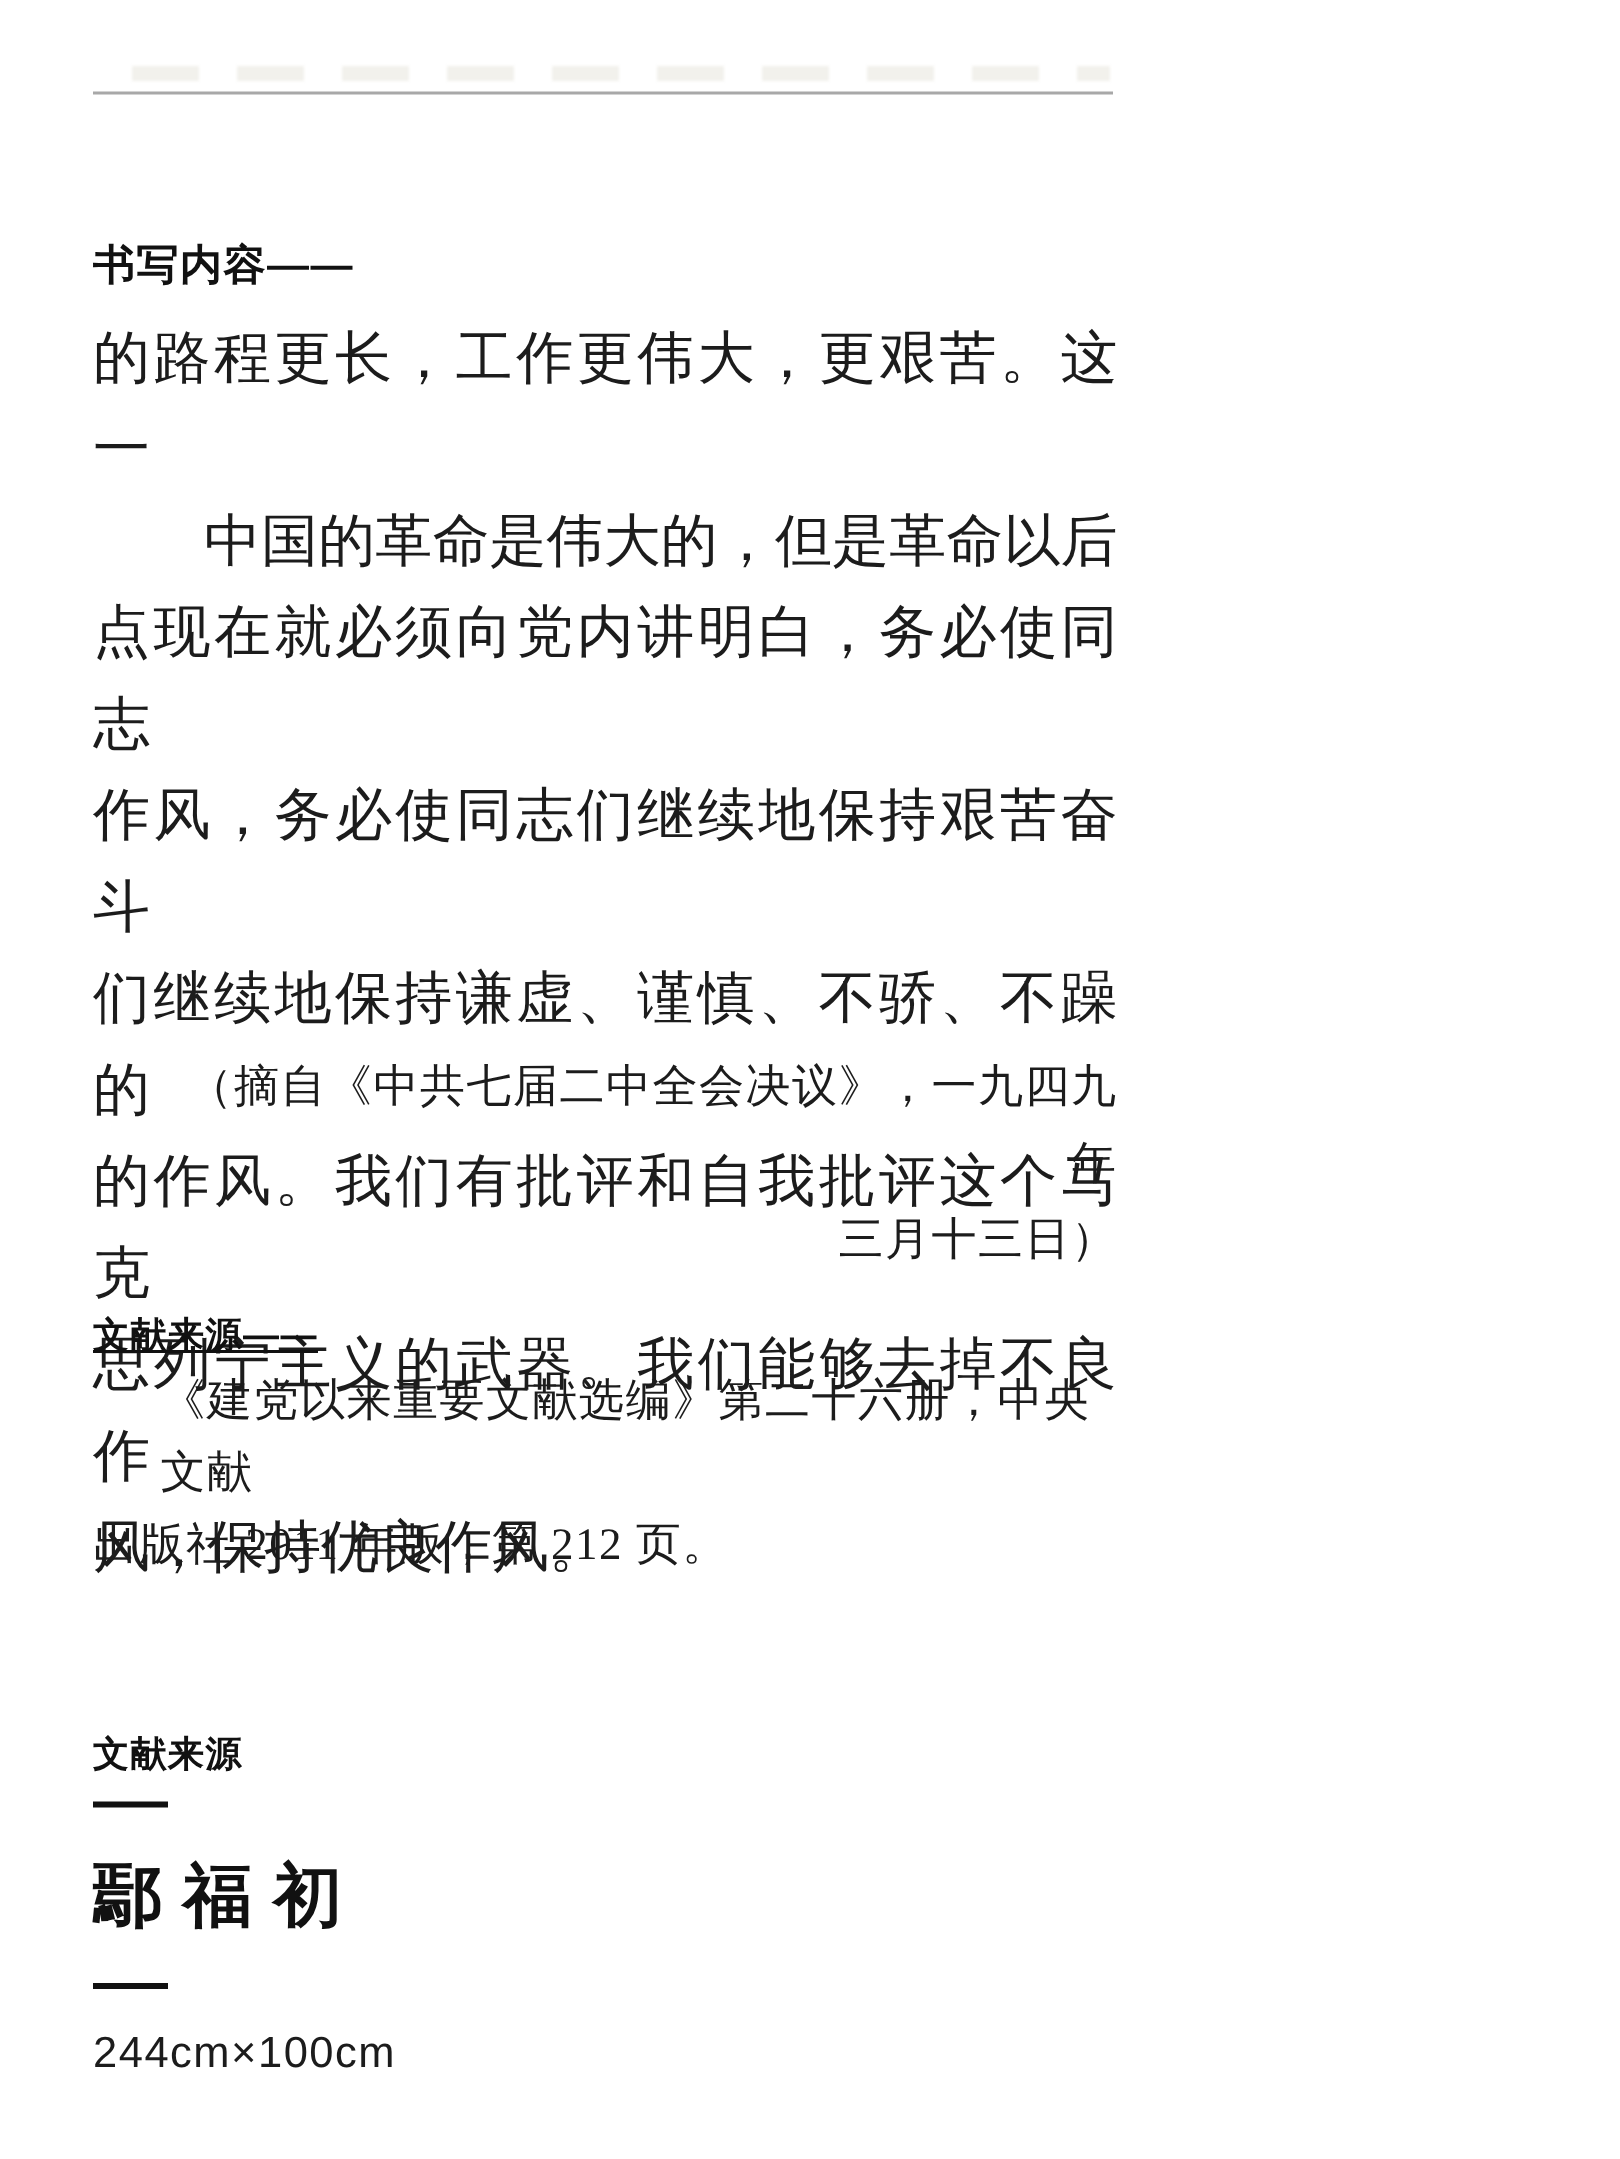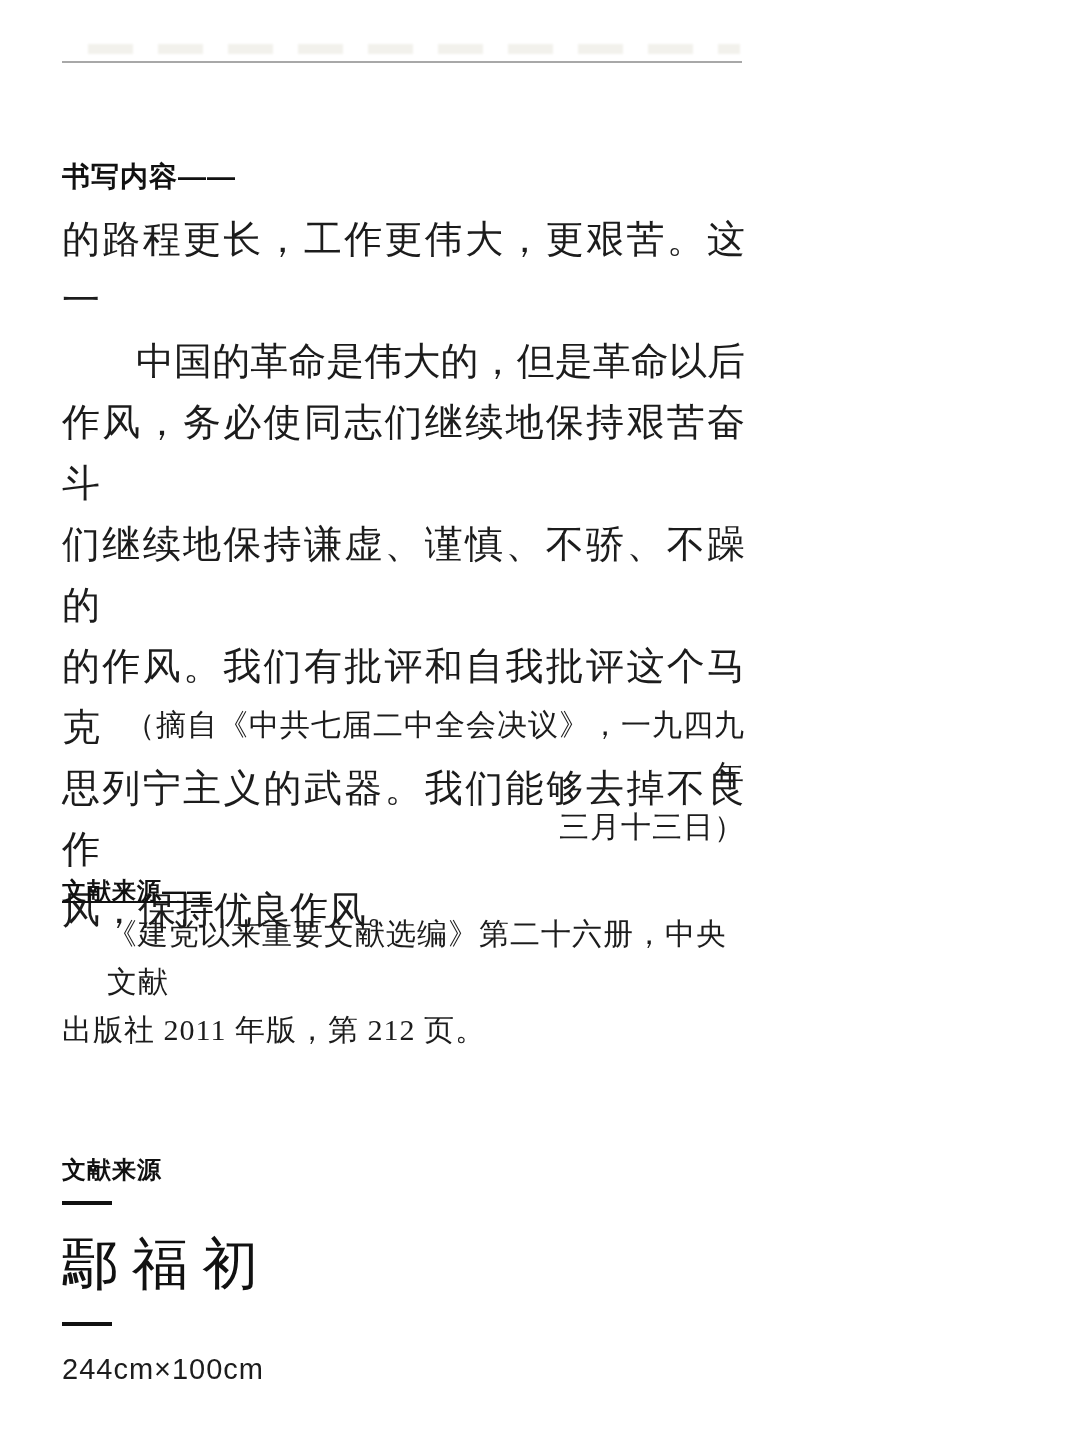--- a/index.html
+++ b/index.html
@@ -87,22 +87,22 @@
     width: 50px; height: 4px;
     background: var(--heading, #111111);
   }
   .rule-top    { top: 1201px; }
   .rule-bottom { top: 1322px; }
 
   .author-name {
     position: absolute;
     left: 62px; top: 1238px;
     font-family: "Liberation Serif", "DejaVu Serif", serif;
-    font-weight: 400;
-    font-size: 56px;
+    font-weight: 700;
+    font-size: 46px;
     line-height: 52px;
     letter-spacing: 14px;
     color: var(--heading, #111111);
     white-space: nowrap;
   }
 
   .dims {
     position: absolute;
     left: 62px; top: 1352px;
     font-size: 29px;
@@ -119,20 +119,21 @@
 
   <div class="artifact"></div>
 
   <div class="divider"></div>
 
   <div class="sec-heading h-content">书写内容——</div>
 
   <div class="quote">
     <div class="quote-line">的路程更长，工作更伟大，更艰苦。这一</div>
     <div class="quote-line first">中国的革命是伟大的，但是革命以后</div>
+    <div class="quote-line">点现在就必须向党内讲明白，务必使同志</div>
     <div class="quote-line">作风，务必使同志们继续地保持艰苦奋斗</div>
     <div class="quote-line">们继续地保持谦虚、谨慎、不骄、不躁的</div>
     <div class="quote-line">的作风。我们有批评和自我批评这个马克</div>
     <div class="quote-line">思列宁主义的武器。我们能够去掉不良作</div>
     <div class="quote-line last">风，保持优良作风。</div>
   </div>
 
   <div class="citation">
     <div class="cite-line first">（摘自《中共七届二中全会决议》，一九四九年</div>
     <div class="cite-line">三月十三日）</div>

